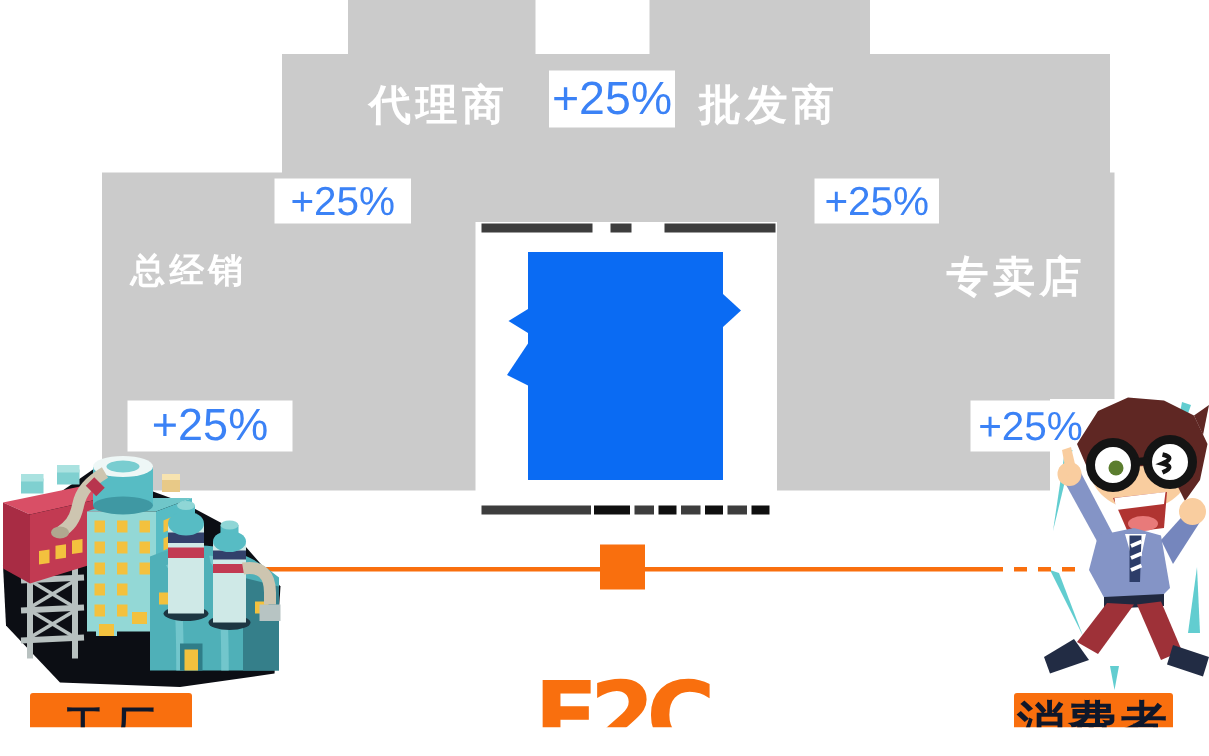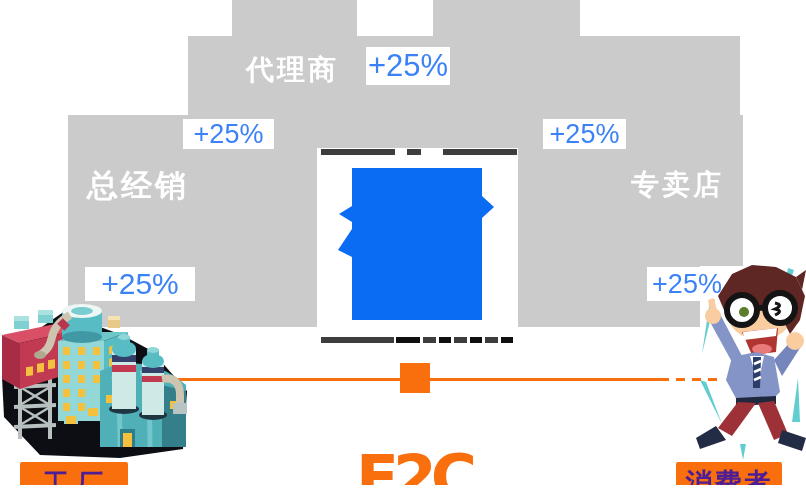--- a/index.html
+++ b/index.html
@@ -14,39 +14,40 @@
   .chip{background:#ffffff;color:#3b82f6;text-align:center;font-weight:400;white-space:nowrap;z-index:4;}
   
   .card{background:#ffffff;z-index:2;}
   .dash-row{position:absolute;display:flex;z-index:3;}
   .dash-row i{display:block;height:6px;}
   
   .oline{background:#f96f0e;height:3px;z-index:6;}
   .oline-dashed{height:3px;z-index:6;
     background:repeating-linear-gradient(90deg,#f96f0e 0 9px,transparent 9px 16px);}
   .onode{background:#f96f0e;z-index:7;}
-  .olabel{background:#f96f0e;color:#4c1d95;font-weight:bold;text-align:center;
+  .olabel{background:#f96f0e;color:#0f172a;font-weight:bold;text-align:center;
           border-radius:2px;z-index:7;display:flex;align-items:center;justify-content:center;}
   .headline{color:#f96f0e;font-weight:bold;font-size:63px;letter-spacing:-6px;z-index:5;
             font-family:"DejaVu Sans","Liberation Sans",sans-serif;}
   .person-bg{background:#ffffff;z-index:3;}
   svg{display:block;}
 </style>
 </head>
 <body>
 
 <div class="stage">
 
   <div class="abs arch" style="left:232px;top:0;width:125px;height:38px;"></div>
   <div class="abs arch" style="left:433px;top:0;width:147px;height:38px;"></div>
   <div class="abs arch" style="left:188px;top:36px;width:552px;height:80px;"></div>
   <div class="abs arch" style="left:68px;top:115px;width:675px;height:212px;"></div>
 
   <div class="abs tier" style="left:246px;top:51px;">代理商</div>
-  <div class="abs tier" style="left:87px;top:165px;font-size:31px;">总经销</div>
+  <div class="abs tier" style="left:466px;top:51px;">批发商</div>
+  <div class="abs tier" style="left:87px;top:165px;font-size:23px;">总经销</div>
   <div class="abs tier" style="left:631px;top:166px;text-align:center;">专卖店</div>
 
   <div class="abs chip" style="left:366px;top:47px;width:84px;height:38px;line-height:38px;font-size:31px;">+25%</div>
   <div class="abs chip" style="left:183px;top:119px;width:91px;height:30px;line-height:30px;font-size:27px;">+25%</div>
   <div class="abs chip" style="left:543px;top:119px;width:83px;height:30px;line-height:30px;font-size:27px;">+25%</div>
   <div class="abs chip" style="left:85px;top:267px;width:110px;height:34px;line-height:34px;font-size:30px;">+25%</div>
   <div class="abs chip" style="left:647px;top:267px;width:80px;height:34px;line-height:34px;font-size:27px;">+25%</div>
 
   <div class="abs card" style="left:317px;top:148px;width:201px;height:197px;">
     <div class="dash-row" style="left:4px;top:1px;">
@@ -230,17 +231,17 @@
     <polygon points="56,136 96,134 96,142 56,144" fill="#20283f"></polygon>
 
     <polygon points="58,140 76,141 52,174 38,166" fill="#9e3138"></polygon>
     <polygon points="78,141 94,139 108,172 94,178" fill="#9e3138"></polygon>
 
     <polygon points="36,164 16,176 20,187 46,178" fill="#222c44"></polygon>
     <polygon points="102,168 126,176 122,189 98,181" fill="#222c44"></polygon>
   </svg>
 
   <div class="abs olabel" style="left:20px;top:462px;width:102px;height:42px;font-size:26px;letter-spacing:8px;padding-left:6px;">工厂</div>
-  <div class="abs olabel" style="left:676px;top:462px;width:106px;height:42px;font-size:27px;letter-spacing:2px;">消费者</div>
+  <div class="abs olabel" style="left:676px;top:462px;width:106px;height:42px;font-size:32px;letter-spacing:2px;">消费者</div>
 
   <div class="abs headline" style="left:356px;top:446px;line-height:1;">F2C</div>
 
 </div>
 
 </body></html>

